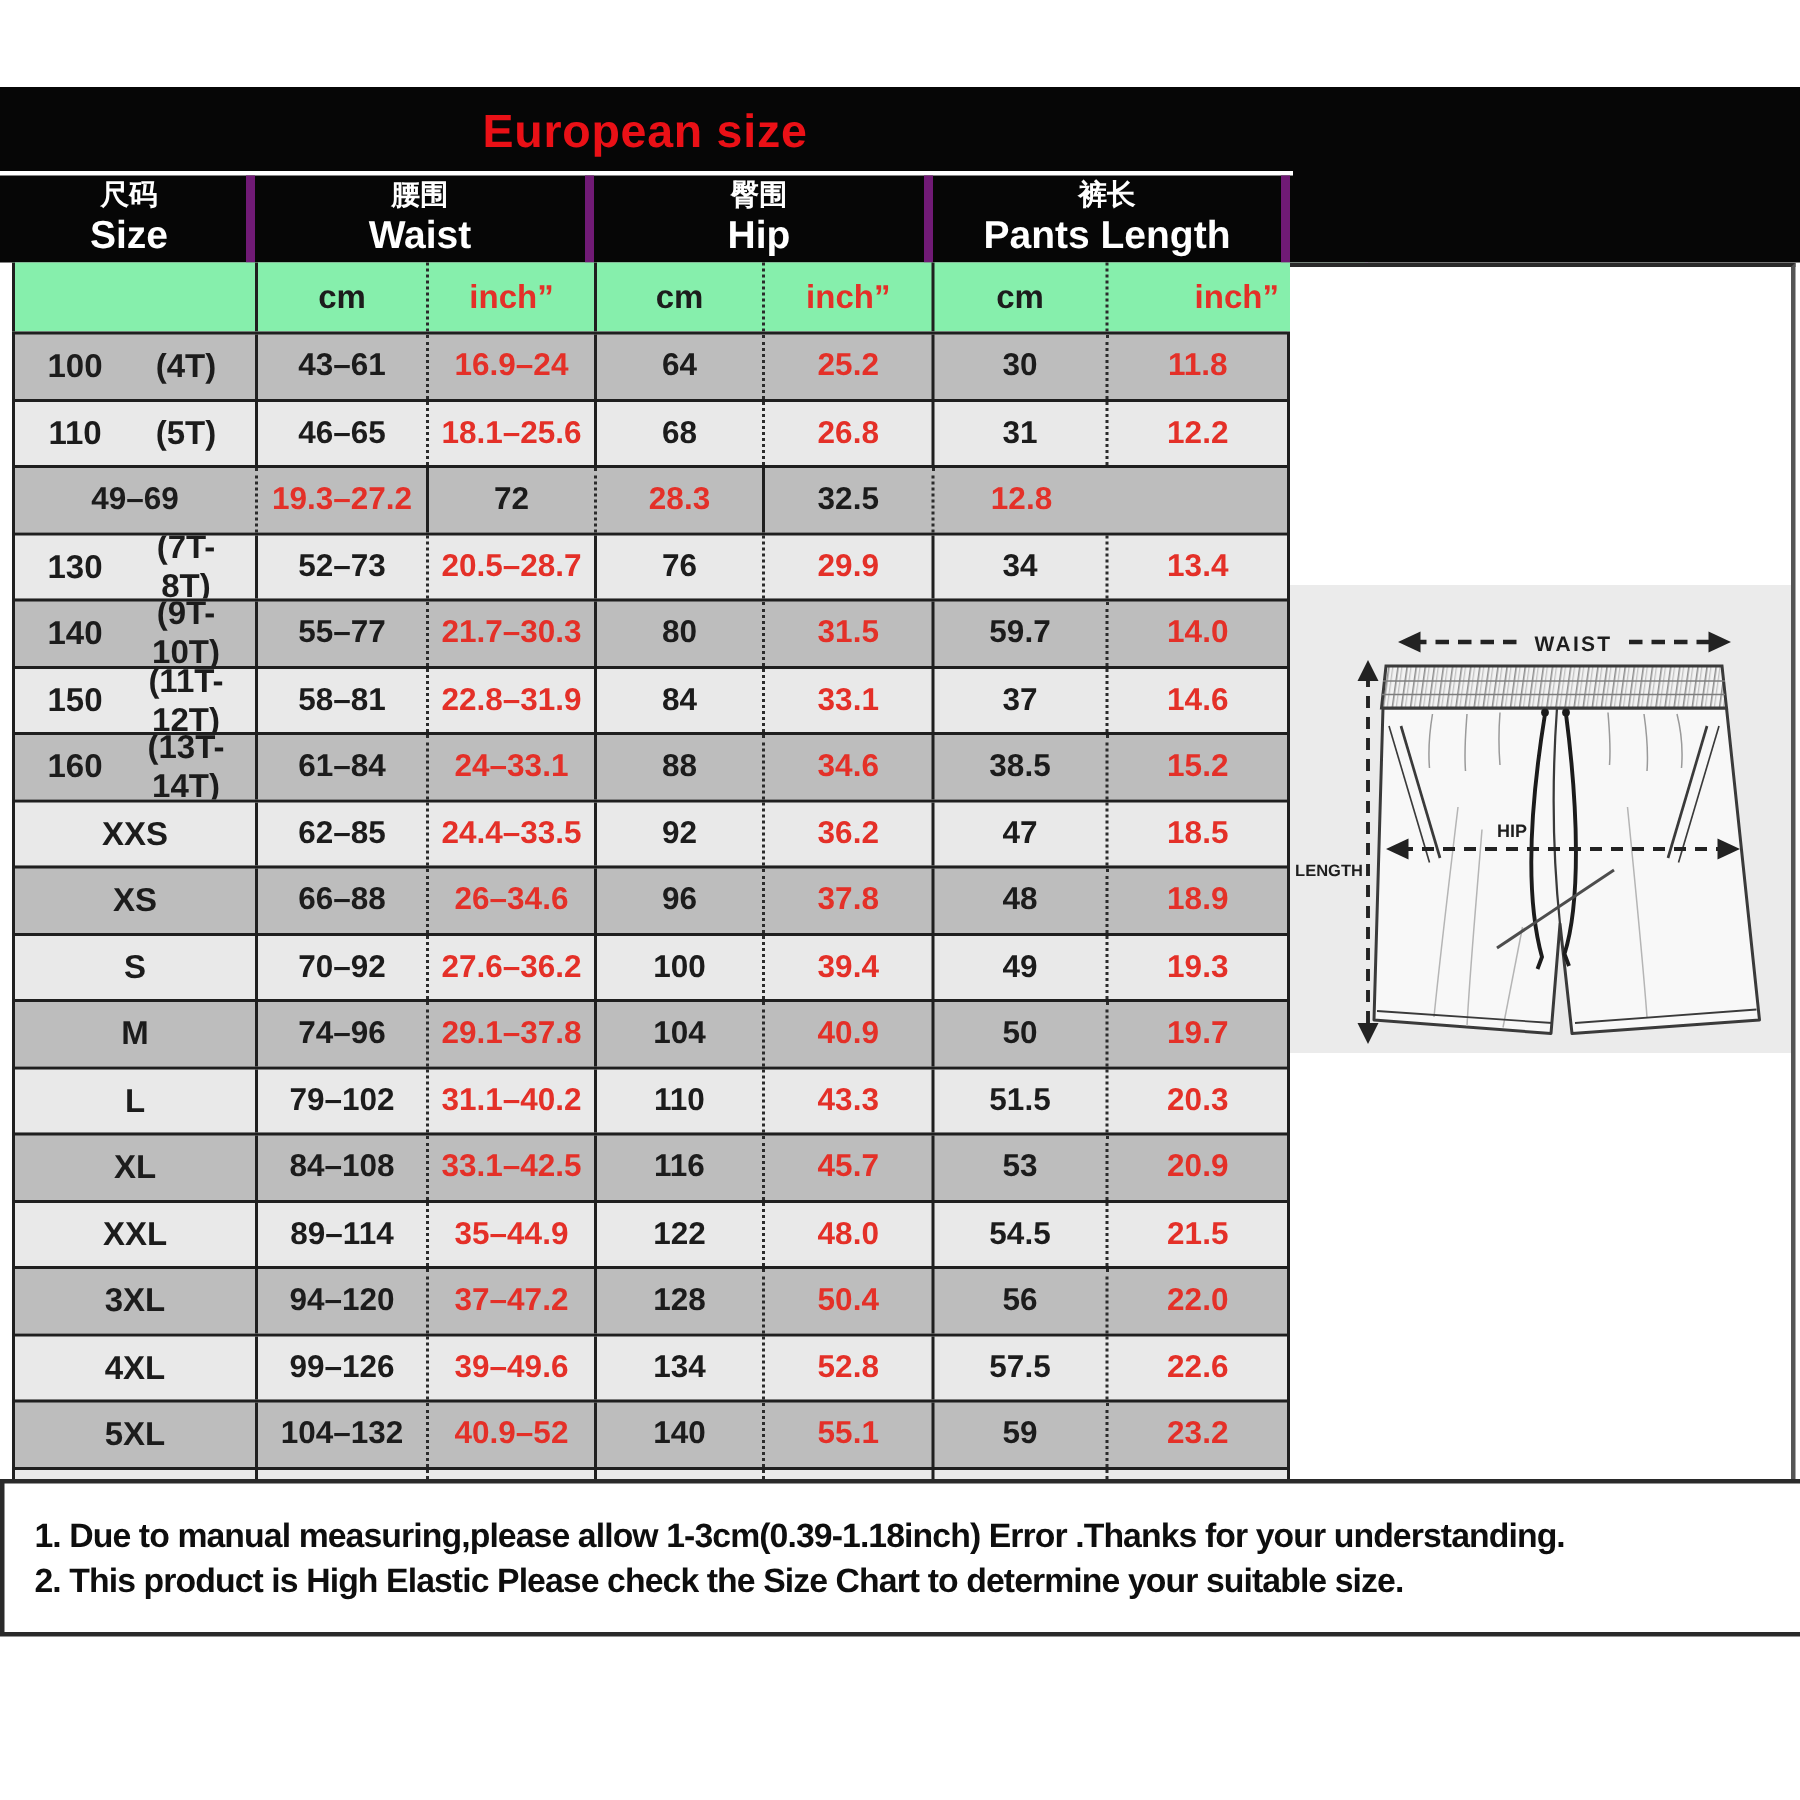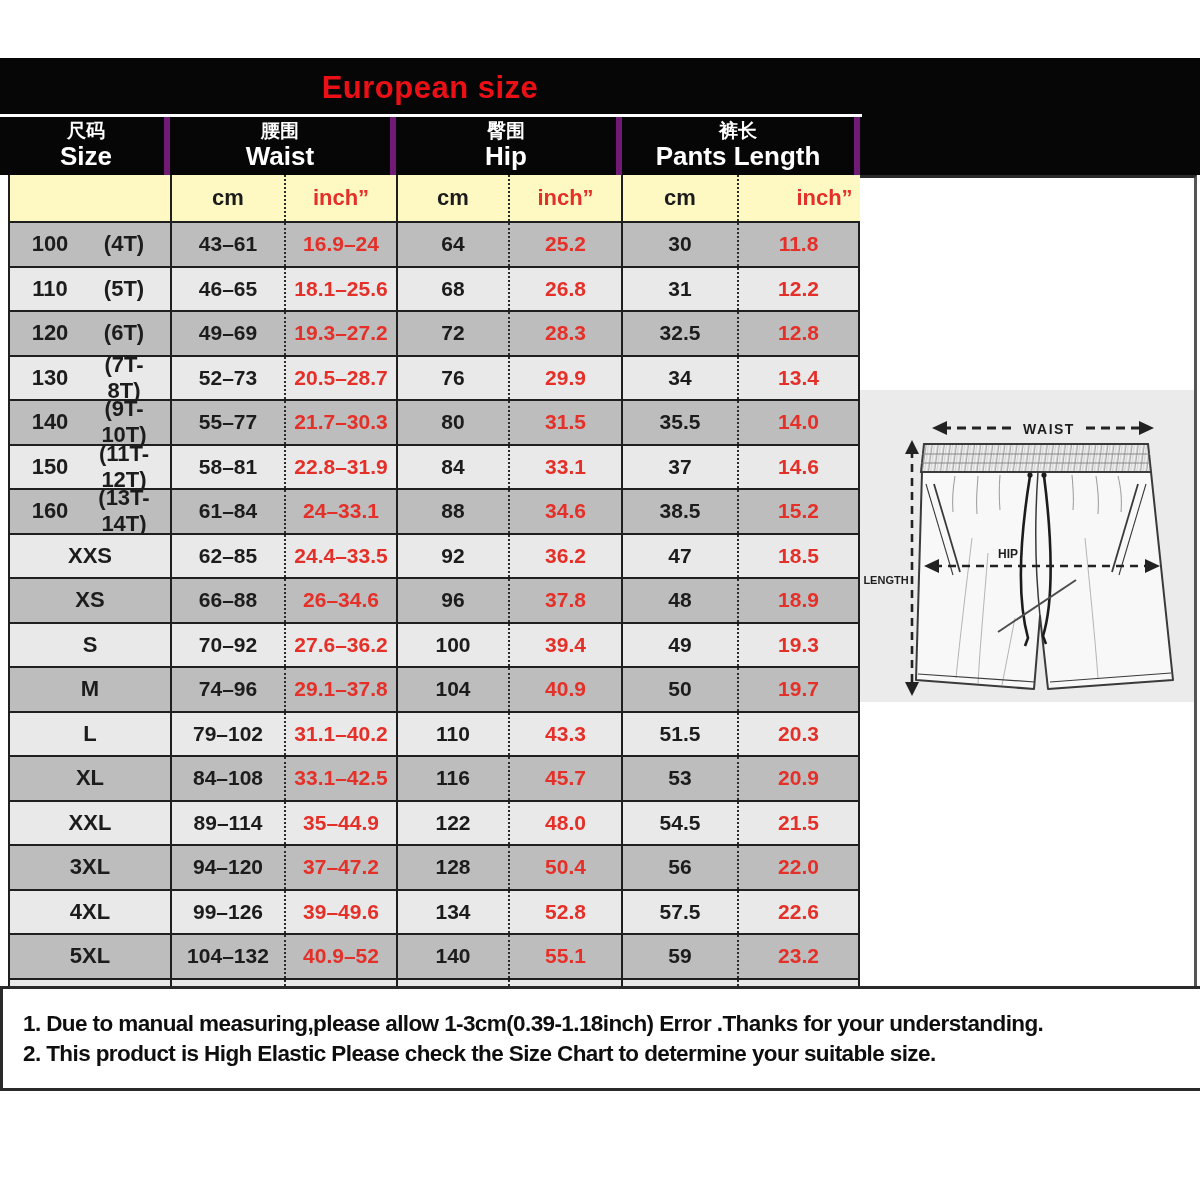--- a/index.html
+++ b/index.html
@@ -15,21 +15,21 @@
   
   .header-row{position:absolute;left:8px;top:117px;width:852px;height:58px;display:grid;
               grid-template-columns:162px 226px 226px auto;color:#fff;}
   .hgroup{display:flex;flex-direction:column;align-items:center;justify-content:center;border-right:6px solid #701a75;}
   .hgroup .zh{font-size:19px;line-height:1.1;}
   .hgroup .en{font-size:26px;line-height:1.1;}
 
   
   .subheader-row,.t-row{display:grid;grid-template-columns:162px 114px 112px 112px 113px 116px auto;}
   .subheader-row{position:absolute;left:8px;top:175px;width:904px;height:46px;box-sizing:border-box;
-                 border-left:2px solid #1f1f1f;border-right:2px solid #d946ef;background:#fef9c3;}
+                 border-left:2px solid #1f1f1f;border-right:2px solid #d946ef;background:#86efac;}
   .subheader-row .cell{font-size:22px;}
 
   
   .table-body{position:absolute;left:8px;top:221px;width:852px;box-sizing:border-box;
               border-left:2px solid #1f1f1f;border-right:2px solid #1f1f1f;border-bottom:2px solid #22c55e;}
   .t-row{height:42.5px;border-top:2px solid #1f1f1f;}
   .t-row.dark{background:#bdbdbd;}
   .t-row.light{background:#e9e9e9;}
 
   .cell{display:flex;align-items:center;justify-content:center;font-size:21px;color:#1c1c1c;overflow:hidden;}
@@ -112,24 +112,20 @@
       </div>
       <div class="cell bd">46–65</div>
       <div class="cell red bs">18.1–25.6</div>
       <div class="cell bd">68</div>
       <div class="cell red bs">26.8</div>
       <div class="cell bd">31</div>
       <div class="cell red">12.2</div>
     </div>
 
     <div class="t-row dark">
-      <div class="cell c-size bs">
-        <span class="size-num">120</span>
-        <span class="size-tag">(6T)</span>
-      </div>
       <div class="cell bd">49–69</div>
       <div class="cell red bs">19.3–27.2</div>
       <div class="cell bd">72</div>
       <div class="cell red bs">28.3</div>
       <div class="cell bd">32.5</div>
       <div class="cell red">12.8</div>
     </div>
 
     <div class="t-row light">
       <div class="cell c-size bs">
@@ -146,21 +142,21 @@
 
     <div class="t-row dark">
       <div class="cell c-size bs">
         <span class="size-num">140</span>
         <span class="size-tag">(9T-10T)</span>
       </div>
       <div class="cell bd">55–77</div>
       <div class="cell red bs">21.7–30.3</div>
       <div class="cell bd">80</div>
       <div class="cell red bs">31.5</div>
-      <div class="cell bd">35.5</div>
+      <div class="cell bd">59.7</div>
       <div class="cell red">14.0</div>
     </div>
 
     <div class="t-row light">
       <div class="cell c-size bs">
         <span class="size-num">150</span>
         <span class="size-tag">(11T-12T)</span>
       </div>
       <div class="cell bd">58–81</div>
       <div class="cell red bs">22.8–31.9</div>

